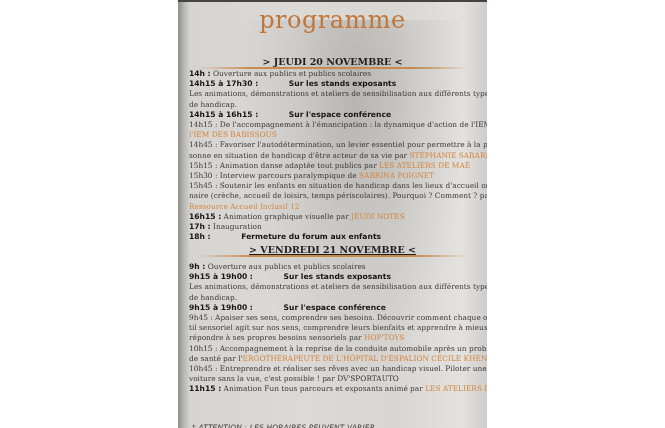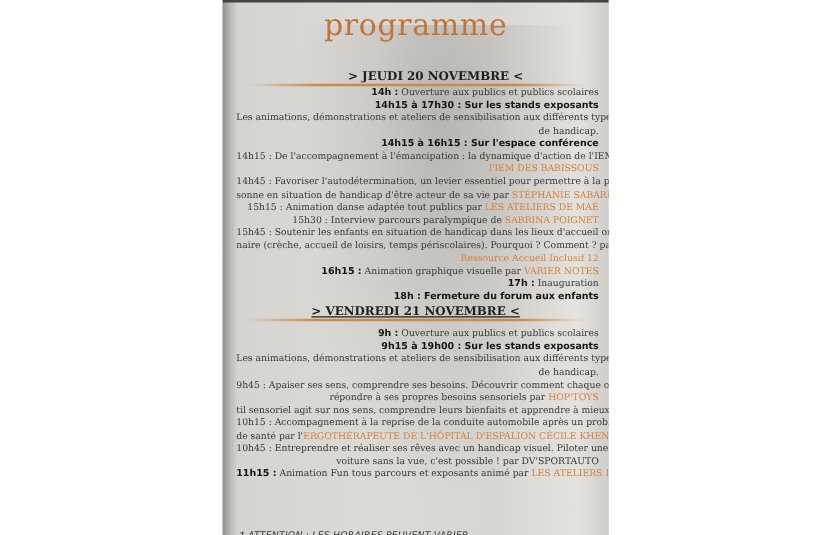--- a/index.html
+++ b/index.html
@@ -23,64 +23,65 @@
   }
   .day-header {
     position:absolute; left:0; width:309px; text-align:center;
     font-family:"DejaVu Serif", serif; font-weight:bold; font-size:9.5px; color:#1e1e1e;
   }
   .rule {
     position:absolute; height:1.5px;
     background: linear-gradient(90deg, rgba(200,140,80,0) 0%, #c98a4c 20%, #c98a4c 80%, rgba(200,140,80,0) 100%);
   }
   .content { position:absolute; left:11px; width:290px; font-size:7.4px; line-height:10.2px; color:#3a3836; }
-  .line { white-space:nowrap;text-align:right; }
+  .line { white-space:nowrap; }
   .b { font-family:"DejaVu Sans", sans-serif; font-weight:bold; color:#151515; font-size:7.6px; }
   .o { color:#d4843e; font-family:"DejaVu Serif", serif; text-transform:none; }
-  .bold-line { font-family:"DejaVu Sans", sans-serif; font-weight:bold; color:#151515; font-size:7.6px; }
+  .bold-line { font-family:"DejaVu Sans", sans-serif; font-weight:bold; color:#151515; font-size:7.6px;margin-left:28px; }
   .note { position:absolute; left:14px; top:423px; font-family:"DejaVu Sans", sans-serif; font-style:italic; font-size:7.4px; color:#3d3b39; letter-spacing:0.2px; }
 </style>
 </head>
 <body>
 
 <div class="page">
   <div class="title">programme</div>
 
-  <div class="day-header" style="top:56px;padding-left:16px;">&gt; JEUDI 20 NOVEMBRE &lt;</div>
+  <div class="day-header" style="top:56px;">&gt; JEUDI 20 NOVEMBRE &lt;</div>
   <div class="rule" style="left:20px; width:270px; top:67px;"></div>
   <div class="content" style="top:69px;" id="day0">
       <div class="line"><span class="b">14h :</span><span> Ouverture aux publics et publics scolaires</span></div>
       <div class="line"><span class="b">14h15 à 17h30 :</span><span class="bold-line"> Sur les stands exposants</span></div>
       <div class="line"><span>Les animations, démonstrations et ateliers de sensibilisation aux différents types</span></div>
       <div class="line"><span>de handicap.</span></div>
       <div class="line"><span class="b">14h15 à 16h15 :</span><span class="bold-line"> Sur l'espace conférence</span></div>
       <div class="line"><span>14h15 : De l'accompagnement à l'émancipation : la dynamique d'action de l'IEM par</span></div>
       <div class="line"><span class="o">l'IEM DES BABISSOUS</span></div>
       <div class="line"><span>14h45 : Favoriser l'autodétermination, un levier essentiel pour permettre à la per-</span></div>
       <div class="line"><span>sonne en situation de handicap d'être acteur de sa vie par </span><span class="o">STÉPHANIE SABARLY</span></div>
       <div class="line"><span>15h15 : Animation danse adaptée tout publics par </span><span class="o">LES ATELIERS DE MAÉ</span></div>
       <div class="line"><span>15h30 : Interview parcours paralympique de </span><span class="o">SABRINA POIGNET</span></div>
       <div class="line"><span>15h45 : Soutenir les enfants en situation de handicap dans les lieux d'accueil ordi-</span></div>
       <div class="line"><span>naire (crèche, accueil de loisirs, temps périscolaires). Pourquoi ? Comment ? par </span></div>
       <div class="line"><span class="o">Ressource Accueil Inclusif 12</span></div>
-      <div class="line"><span class="b">16h15 :</span><span> Animation graphique visuelle par </span><span class="o">VARIER NOTES</span></div>
+      <div class="line"><span class="b">16h15 :</span><span> Animation graphique visuelle par </span><span class="o">JEUDI NOTES</span></div>
       <div class="line"><span class="b">17h :</span><span> Inauguration</span></div>
       <div class="line"><span class="b">18h :</span><span class="bold-line"> Fermeture du forum aux enfants</span></div>
     </div>
 
   <div class="day-header" style="top:244px;text-decoration:underline;">&gt; VENDREDI 21 NOVEMBRE &lt;</div>
   <div class="rule" style="left:20px; width:270px; top:255px;"></div>
   <div class="content" style="top:262px;" id="day1">
       <div class="line"><span class="b">9h :</span><span> Ouverture aux publics et publics scolaires</span></div>
       <div class="line"><span class="b">9h15 à 19h00 :</span><span class="bold-line"> Sur les stands exposants</span></div>
       <div class="line"><span>Les animations, démonstrations et ateliers de sensibilisation aux différents types</span></div>
       <div class="line"><span>de handicap.</span></div>
+      <div class="line"><span class="b">9h15 à 19h00 :</span><span class="bold-line"> Sur l'espace conférence</span></div>
       <div class="line"><span>9h45 : Apaiser ses sens, comprendre ses besoins. Découvrir comment chaque ou-</span></div>
+      <div class="line"><span>til sensoriel agit sur nos sens, comprendre leurs bienfaits et apprendre à mieux</span></div>
       <div class="line"><span>répondre à ses propres besoins sensoriels par </span><span class="o">HOP'TOYS</span></div>
-      <div class="line"><span>til sensoriel agit sur nos sens, comprendre leurs bienfaits et apprendre à mieux</span></div>
       <div class="line"><span>10h15 : Accompagnement à la reprise de la conduite automobile après un problème</span></div>
       <div class="line"><span>de santé par l'</span><span class="o">ERGOTHÉRAPEUTE DE L'HÔPITAL D'ESPALION CÉCILE KHENOUS</span></div>
       <div class="line"><span>10h45 : Entreprendre et réaliser ses rêves avec un handicap visuel. Piloter une</span></div>
       <div class="line"><span>voiture sans la vue, c'est possible ! par DV'SPORTAUTO</span></div>
       <div class="line"><span class="b">11h15 :</span><span> Animation Fun tous parcours et exposants animé par </span><span class="o">LES ATELIERS DE MAÉ</span></div>
     </div>
 
   <div class="note">* ATTENTION : LES HORAIRES PEUVENT VARIER</div>
 </div>
 

